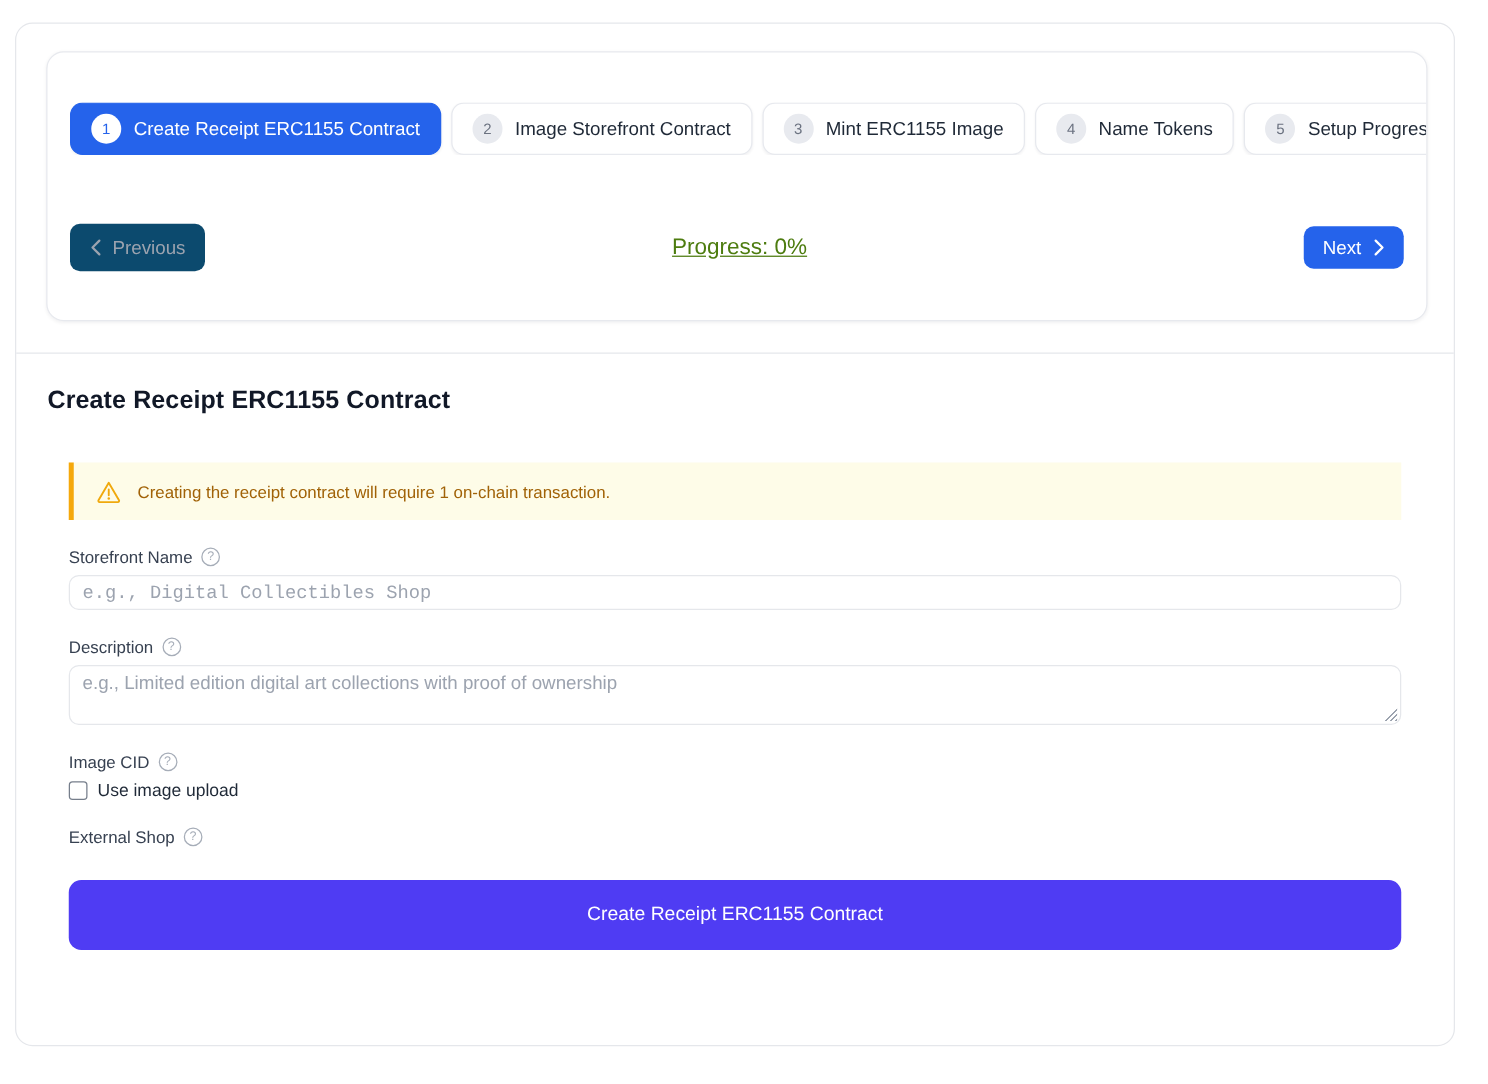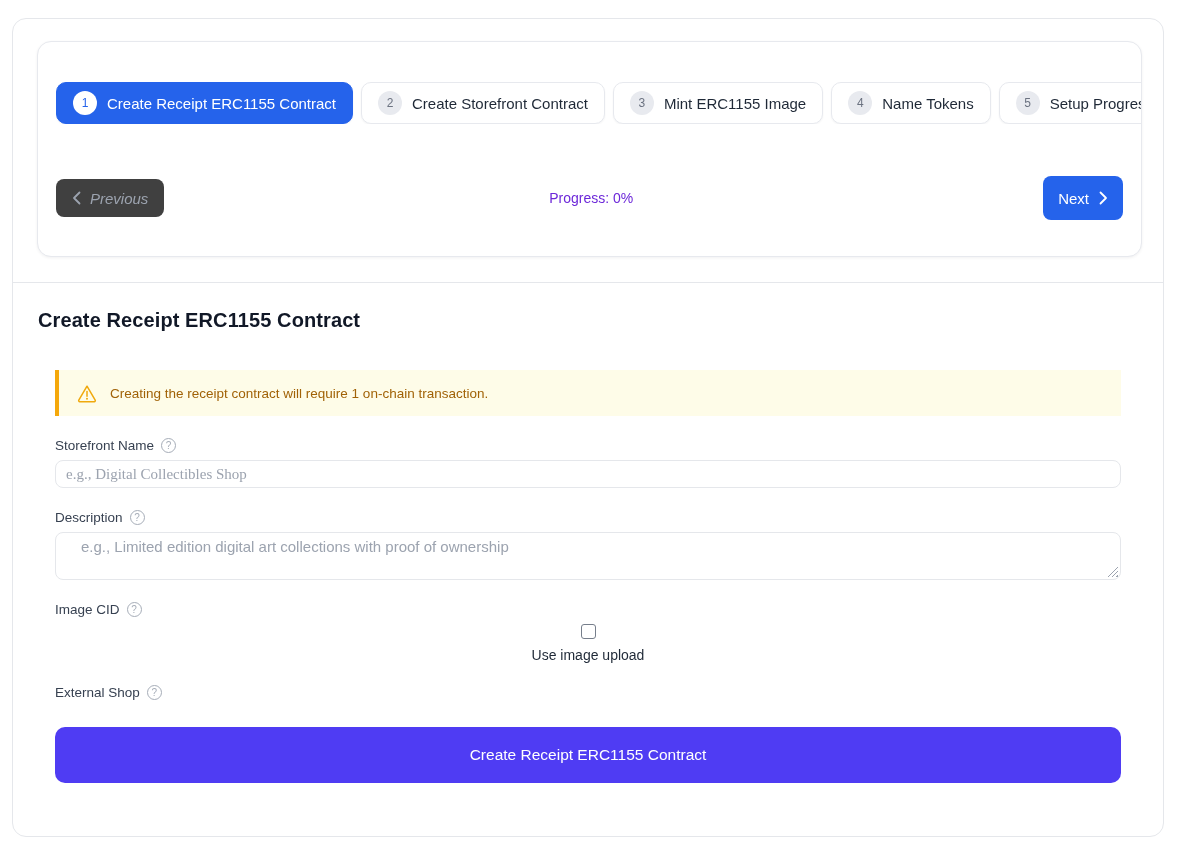--- a/index.html
+++ b/index.html
@@ -58,32 +58,32 @@
   .step-pill.active .step-num { background: #fff; color: var(--accent, #2563eb); }
   .stepper-nav {
     margin: 55px 18px 0 0;
     position: relative;
     display: flex; align-items: center; justify-content: space-between;
     height: 38px;
   }
   .btn-prev {
     display: flex; align-items: center; gap: 9px;
     height: 38px; padding: 0 16px;
-    background: #404040; border: none; border-radius: 8px;
+    background: #0c4a6e; border: none; border-radius: 8px;
     color: #9ca3af; font-size: 15px;
-    font-family: inherit; cursor: default; font-style: italic;
+    font-family: inherit; cursor: default;
   }
   .progress-text {
     position: absolute; left: 50%; top: 50%;
     transform: translate(-48%, -50%);
-    color: #6d28d9; font-size: 14px;
+    color: #4d7c0f; font-size: 18px; text-decoration: underline;
   }
   .btn-next {
     display: flex; align-items: center; gap: 10px;
-    height: 44px; padding: 0 15px;
+    height: 34px; padding: 0 15px;
     background: var(--accent, #2563eb); border: none; border-radius: 8px;
     color: #fff; font-size: 15px;
     font-family: inherit; cursor: pointer;
   }
   
   .divider { margin-top: 25px; border-top: 1px solid #e5e7eb; }
   
   .content { padding: 0 25px 40px; }
   .page-title {
     margin-top: 26px;
@@ -111,47 +111,47 @@
     width: 15px; height: 15px; border-radius: 50%;
     border: 1px solid #a6adb8; color: #a6adb8;
     font-size: 10px; line-height: 13px; text-align: center;
     display: inline-block; cursor: pointer;
   }
   .text-input {
     width: 100%; height: 28px;
     border: 1px solid #e5e7eb; border-radius: 8px;
     padding: 0 10px;
     font-size: 15px; color: #111827;
-    font-family: Liberation Serif, serif;
+    font-family: Liberation Mono, monospace;
     outline: none;
     display: block;
   }
   .text-input::placeholder, .text-area::placeholder { color: #9ca3af; }
   .area-wrap { position: relative; }
   .text-area {
     width: 100%; height: 48px;
     border: 1px solid #e5e7eb; border-radius: 8px;
-    padding: 5px 25px;
+    padding: 5px 10px;
     font-size: 15px; color: #111827;
     font-family: inherit;
     resize: none; outline: none;
     display: block;
   }
   .resize-grip {
     position: absolute; right: 3px; bottom: 3px;
     width: 11px; height: 11px;
     background: repeating-linear-gradient(135deg,
       transparent 0 2px, #9ca3af 2px 3px);
     clip-path: polygon(100% 0, 100% 100%, 0 100%);
     cursor: nwse-resize;
   }
   .checkbox-row {
     display: flex; align-items: center; gap: 8px;
     margin: 6px 0 8px;
-    font-size: 14px; color: #1f2937; flex-direction: column;
+    font-size: 14px; color: #1f2937;
   }
   .checkbox {
     width: 15px; height: 15px;
     border: 1px solid #767e8b; border-radius: 3px;
     background: #fff; cursor: pointer;
   }
   .submit-btn {
     margin-top: 20px;
     width: 100%; height: 56px;
     background: var(--indigo, #4f3cf3);
@@ -167,21 +167,21 @@
 <div class="outer">
 
   <div class="stepper-card">
     <div class="steps">
       <div class="step-pill active">
         <span class="step-num">1</span>
         <span>Create Receipt ERC1155 Contract</span>
       </div>
       <div class="step-pill">
         <span class="step-num">2</span>
-        <span>Create Storefront Contract</span>
+        <span>Image Storefront Contract</span>
       </div>
       <div class="step-pill">
         <span class="step-num">3</span>
         <span>Mint ERC1155 Image</span>
       </div>
       <div class="step-pill">
         <span class="step-num">4</span>
         <span>Name Tokens</span>
       </div>
       <div class="step-pill">

